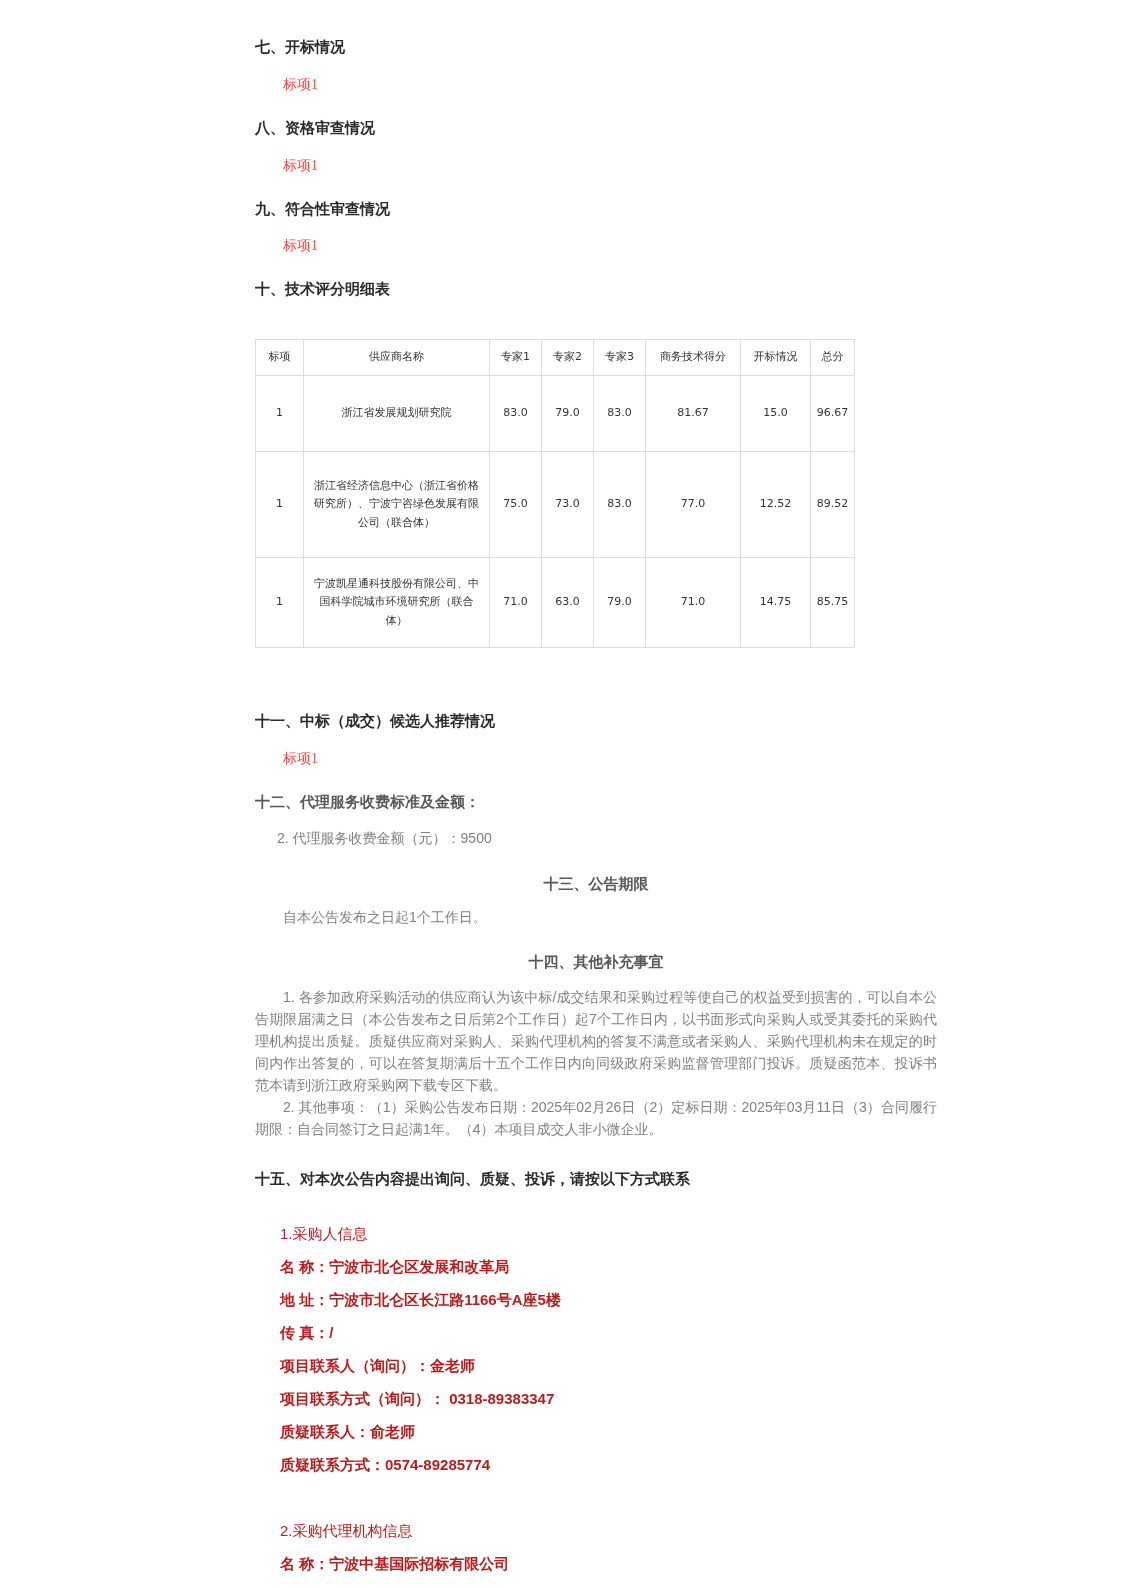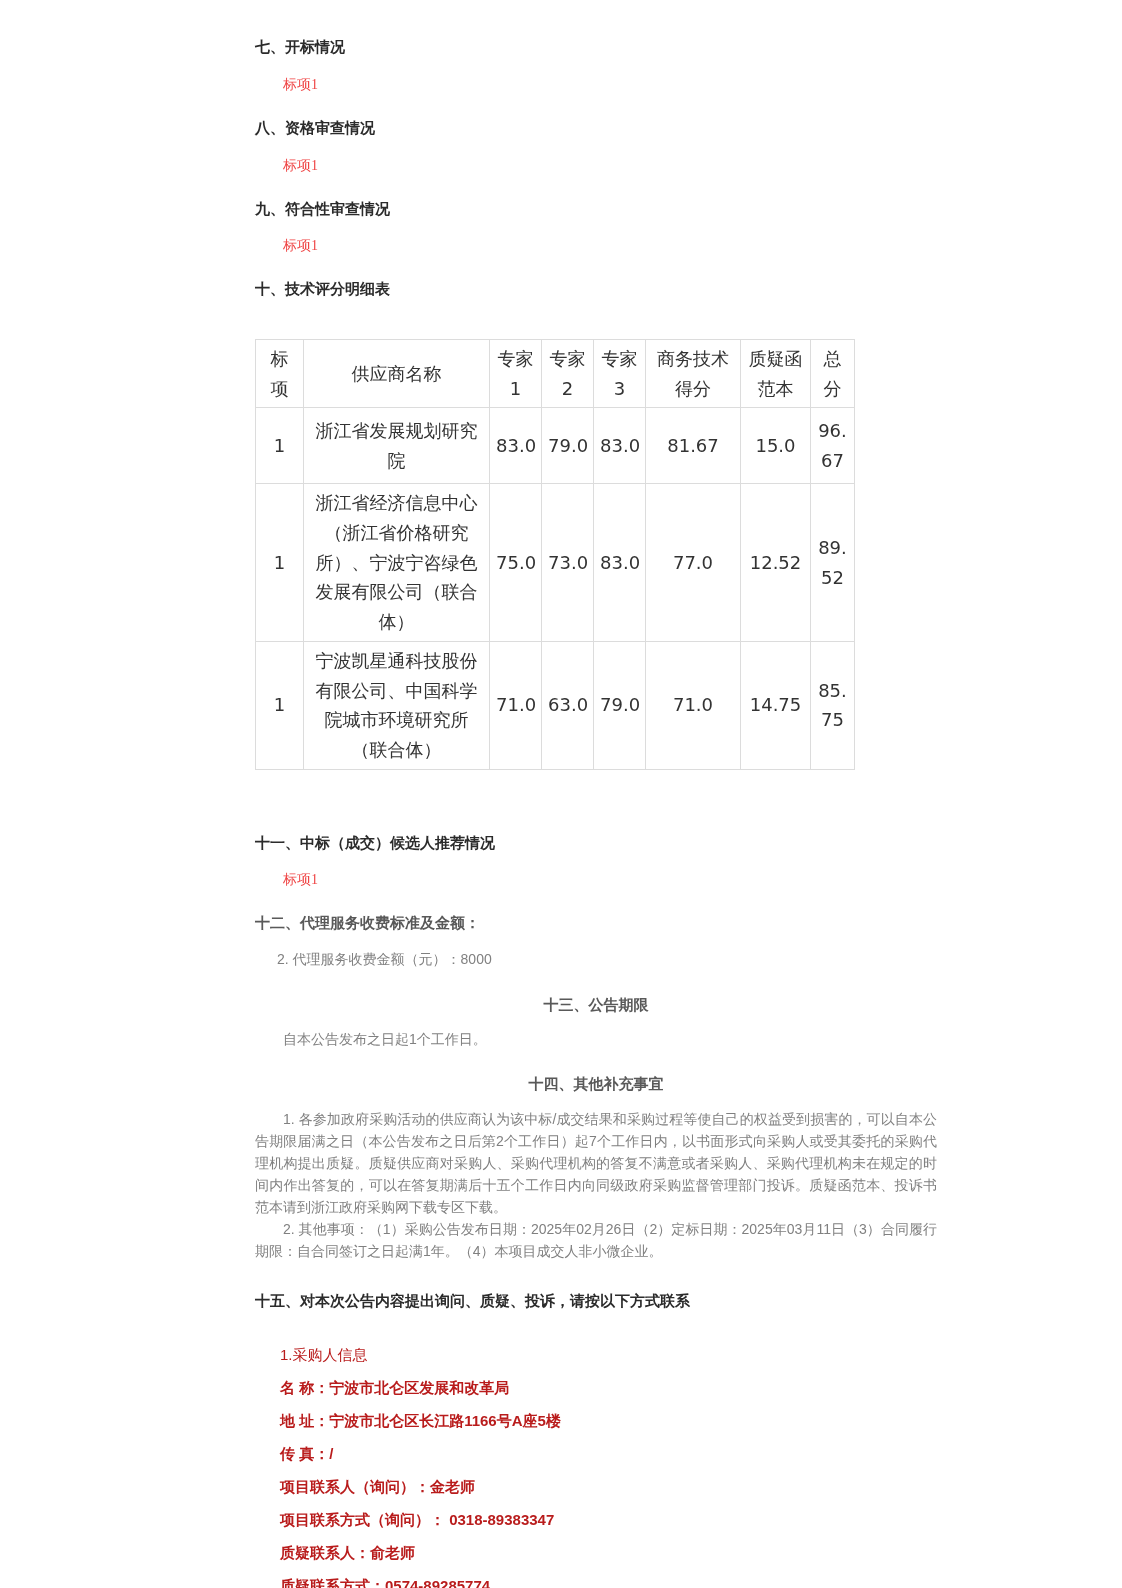--- a/index.html
+++ b/index.html
@@ -33,21 +33,21 @@
     cursor: pointer;
     width: fit-content;
   }
 
   .score-table {
     margin-top: 40px;
     border-collapse: collapse;
     table-layout: fixed;
     width: 600px;
     font-family: "DejaVu Sans", sans-serif;
-    font-size: 18px;
+    font-size: 11px;
     color: #333333;
   }
   .score-table th, .score-table td {
     border: 1px solid #dcdcdc;
     font-weight: 400;
     text-align: center;
     vertical-align: middle;
     padding: 4px 6px;
     line-height: 1.65;
   }
@@ -122,21 +122,21 @@
           <col style="width:44px">
       </colgroup>
       <thead>
         <tr>
           <th>标项</th>
           <th>供应商名称</th>
           <th>专家1</th>
           <th>专家2</th>
           <th>专家3</th>
           <th>商务技术得分</th>
-          <th>质疑函范本</th>
+          <th>开标情况</th>
           <th>总分</th>
         </tr>
       </thead>
       <tbody>
         <tr class="r0">
           <td>1</td>
           <td>浙江省发展规划研究院</td>
           <td>83.0</td>
           <td>79.0</td>
           <td>83.0</td>
@@ -169,21 +169,21 @@
   </section>
 
   <section class="sec-11">
     <h2 class="h1">十一、中标（成交）候选人推荐情况</h2>
     <div class="tab-item">标项1</div>
   </section>
 
   <section>
     <h2 class="h1 gray">十二、代理服务收费标准及金额：</h2>
     <div class="fee-lines">
-      <div>2. 代理服务收费金额（元）：8000</div>
+      <div>2. 代理服务收费金额（元）：9500</div>
     </div>
   </section>
 
   <section>
     <h2 class="h1 gray h-gap">十三、公告期限</h2>
     <div class="body-line">自本公告发布之日起1个工作日。</div>
   </section>
 
   <section>
     <h2 class="h1 gray h-gap">十四、其他补充事宜</h2>

